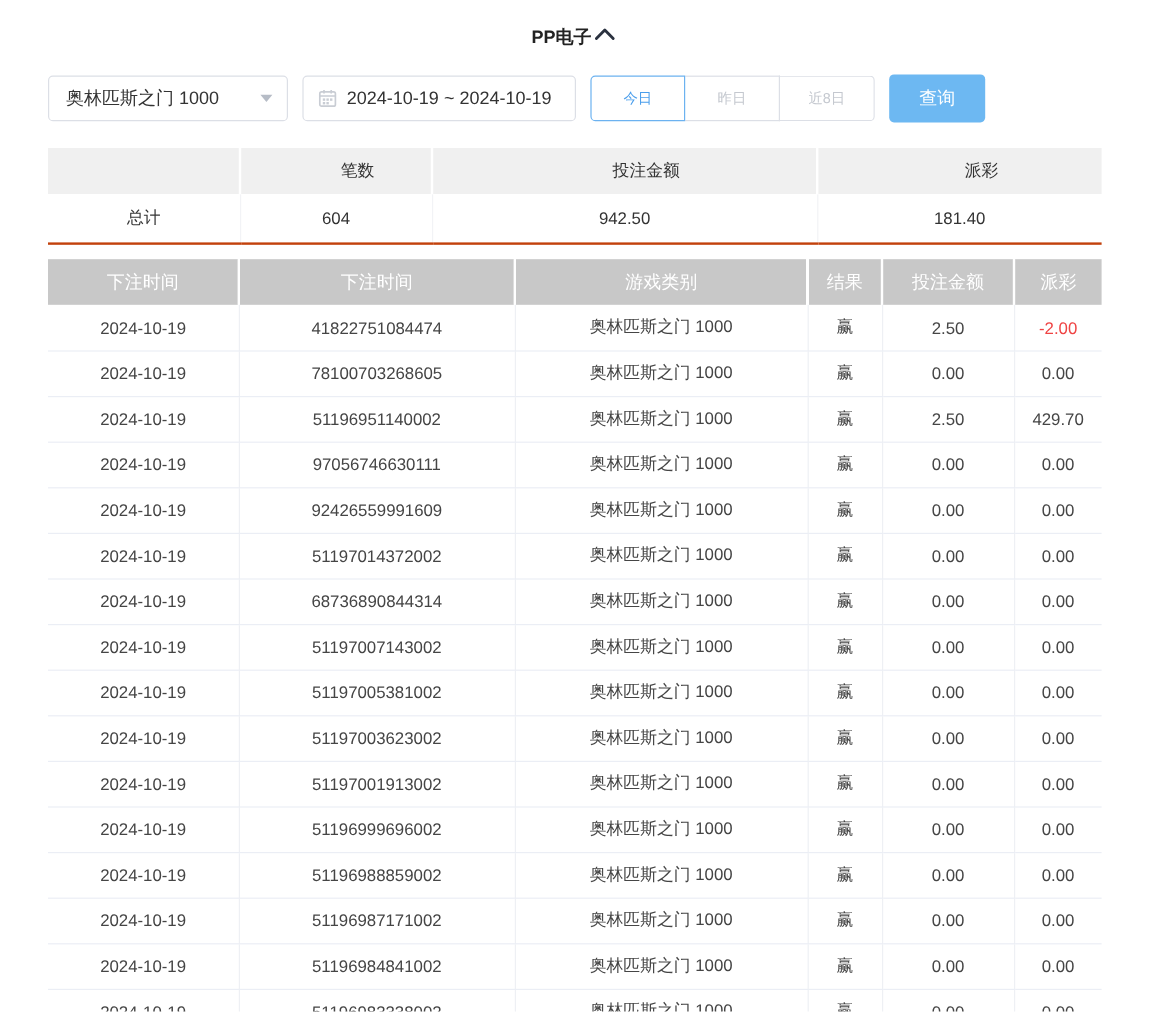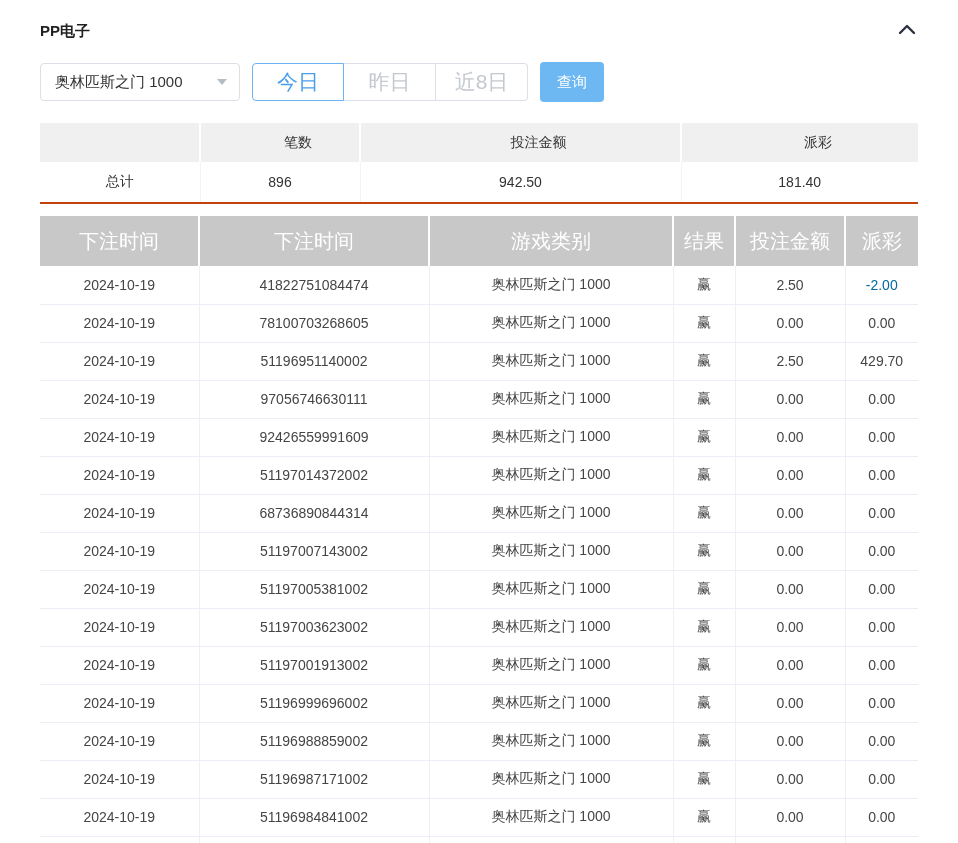--- a/index.html
+++ b/index.html
@@ -9,21 +9,21 @@
     height: 843px;
     overflow: hidden;
     font-family: "Liberation Sans", "DejaVu Sans", sans-serif;
     color: #444;
   }
   .page { padding: 20px 40px 0 40px; width: 958px; }
 
   
   .header-row {
     display: flex;
-    justify-content: space-between;
+    justify-content: center;
     align-items: center;
     height: 22px;
   }
   .page-title { font-size: 15px; font-weight: bold; color: #222; }
   .collapse-btn {
     width: 22px; height: 22px;
     display: flex; align-items: center; justify-content: center;
     cursor: pointer;
   }
 
@@ -50,39 +50,39 @@
     display: flex; align-items: center;
     padding: 0 10px 0 12px;
     margin-left: 12px;
     font-size: 15px; color: #333;
     cursor: pointer;
     background: #fff;
   }
   .date-box .cal { margin-right: 8px; display: flex; align-items: center; }
   .btn-group { display: flex; margin-left: 12px; }
   .btn-group .qbtn {
-    height: 38px; width: 92px;
+    height: 38px; width: 79px;
     background: #fff;
     border: 1px solid #dcdfe6;
     border-left-width: 0;
-    font-size: 21px; color: #c4c8cf;
+    font-size: 12px; color: #c4c8cf;
     cursor: pointer;
     font-family: inherit;
     text-align: center;
   }
   .btn-group .qbtn:first-child { border-radius: 4px 0 0 4px; border-left-width: 1px; }
   .btn-group .qbtn:last-child { border-radius: 0 4px 4px 0; }
   .btn-group .qbtn.active {
     border: 1px solid #6cb2f0;
     color: #4a9eec;
     position: relative; z-index: 1;
   }
   .query-btn {
     margin-left: 12px;
-    width: 64px; height: 40px;
+    width: 80px; height: 40px;
     background: #6db8f2;
     color: #fff;
     border: none; border-radius: 4px;
     font-size: 15px;
     cursor: pointer;
     font-family: inherit;
   }
 
   
   table { border-collapse: collapse; width: 878px; table-layout: fixed; }
@@ -102,33 +102,33 @@
     color: #333;
     border-bottom: 2px solid #c2410c;
     border-right: 1px solid #f2f3f6;
   }
   .summary-table tbody td:last-child { border-right: none; }
 
   .records-table { margin-top: 12px; font-size: 14px; }
   .records-table thead th {
     background: #c8c8c8;
     color: #ffffff;
-    height: 50px;
+    height: 38px;
     border-right: 2px solid #fff;
-    font-size: 20px;
+    font-size: 15px;
   }
   .records-table thead th:last-child { border-right: none; }
   .records-table tbody td {
     height: 38px;
     color: #454545;
     border-bottom: 1px solid #ebeef5;
     border-right: 1px solid #eef0f4;
   }
   .records-table tbody td:last-child { border-right: none; }
-  .records-table td.neg { color: #0369a1; }
+  .records-table td.neg { color: #ef4444; }
 </style>
 </head>
 <body>
 
 <div class="page">
 
   <div class="header-row">
     <div class="page-title">PP电子</div>
     <div class="collapse-btn">
       <span>
@@ -138,20 +138,36 @@
       </span>
     </div>
   </div>
 
   <div class="controls">
     <div class="select-box">
       <span>奥林匹斯之门 1000</span>
       <span class="caret-down"></span>
     </div>
 
+    <div class="date-box">
+      <span class="cal">
+        <svg width="16" height="16" viewBox="0 0 16 16">
+          <rect x="1.5" y="2.5" width="13" height="12" rx="1.5" fill="none" stroke="#c9cdd4" stroke-width="1.4"></rect>
+          <line x1="1.5" y1="6" x2="14.5" y2="6" stroke="#c9cdd4" stroke-width="1.4"></line>
+          <line x1="5" y1="1" x2="5" y2="4" stroke="#c9cdd4" stroke-width="1.4"></line>
+          <line x1="11" y1="1" x2="11" y2="4" stroke="#c9cdd4" stroke-width="1.4"></line>
+          <rect x="4" y="8" width="2" height="2" fill="#c9cdd4"></rect>
+          <rect x="7" y="8" width="2" height="2" fill="#c9cdd4"></rect>
+          <rect x="10" y="8" width="2" height="2" fill="#c9cdd4"></rect>
+          <rect x="4" y="11" width="2" height="2" fill="#c9cdd4"></rect>
+          <rect x="7" y="11" width="2" height="2" fill="#c9cdd4"></rect>
+        </svg>
+      </span>
+      <span>2024-10-19 ~ 2024-10-19</span>
+    </div>
 
     <div class="btn-group">
       <button class="qbtn active">今日</button>
       <button class="qbtn">昨日</button>
       <button class="qbtn">近8日</button>
     </div>
 
     <button class="query-btn">查询</button>
   </div>
 
@@ -166,21 +182,21 @@
       <tr>
         <th></th>
         <th>笔数</th>
         <th>投注金额</th>
         <th>派彩</th>
       </tr>
     </thead>
     <tbody>
       <tr>
         <td>总计</td>
-        <td>896</td>
+        <td>604</td>
         <td>942.50</td>
         <td>181.40</td>
       </tr>
     </tbody>
   </table>
 
   <table class="records-table">
     <colgroup>
         <col style="width:159px">
         <col style="width:230px">

